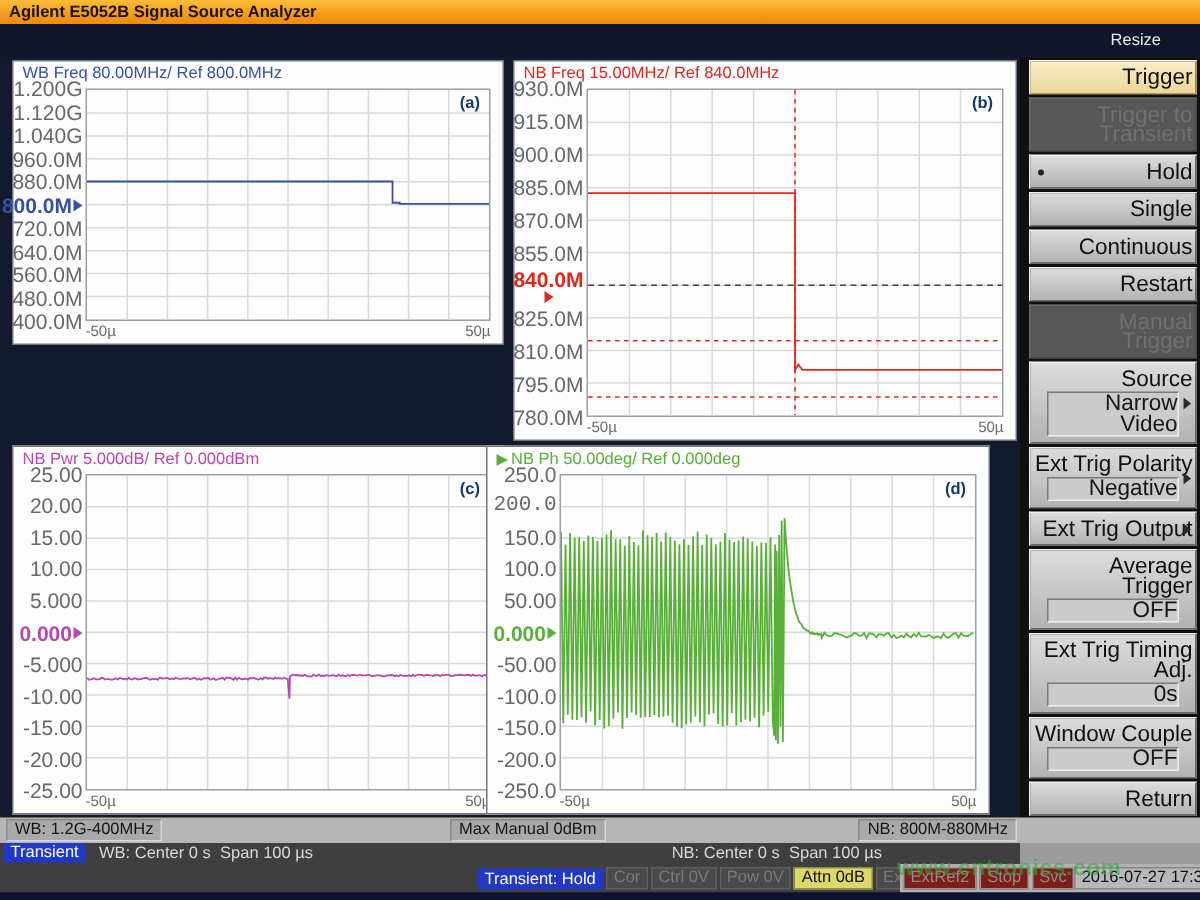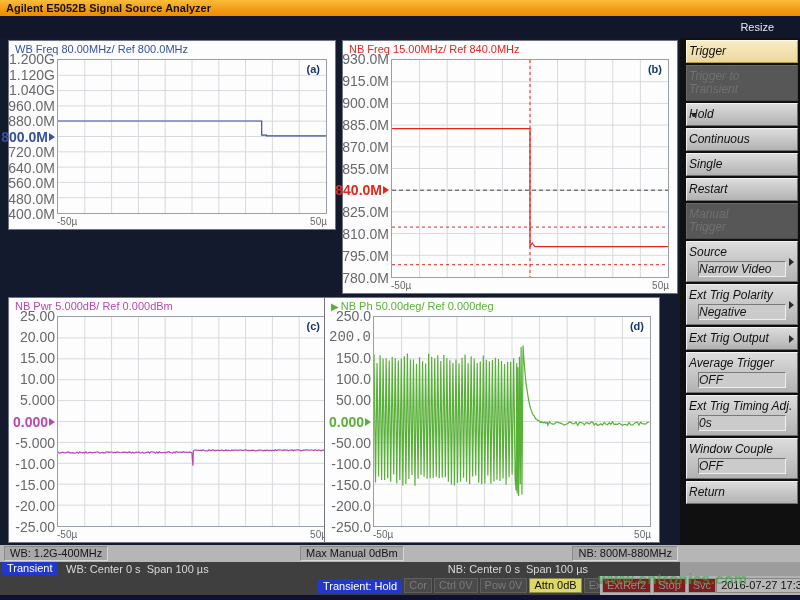--- a/index.html
+++ b/index.html
@@ -28,21 +28,21 @@
   .refmark{display:inline-block;width:0;height:0;border-top:4px solid transparent;
            border-bottom:4px solid transparent;border-left:6px solid #000;margin-left:1px;}
   .xlabels{position:absolute;left:48px;right:8px;bottom:1px;height:12px;font-size:10px;color:#66686c;
            display:flex;justify-content:space-between;line-height:12px;}
 
   
   .sidebar{position:absolute;left:680px;top:38px;width:120px;height:507px;background:#101010;padding-top:2px;box-sizing:border-box;}
   .btnrow{margin:0 2px 2px 6px;}
   .sbtn{position:relative;background:linear-gradient(180deg,#dcdcdc,#b2b2b2);
         border:1px solid #6e6e6e;border-top-color:#f2f2f2;border-left-color:#f2f2f2;
-        color:#101010;font-size:12px;text-align:left;padding:4px 2px;cursor:default;font-style:italic;}
+        color:#101010;font-size:15px;text-align:right;padding:4px 2px;cursor:default;}
   .sbtn.selected{background:linear-gradient(180deg,#f9edc6,#ecd79c);border-color:#b09a50;
         border-top-color:#fff8e0;border-left-color:#fff8e0;}
   .sbtn.disabled{background:#575757;color:#707070;border-color:#494949;
         border-top-color:#6a6a6a;border-left-color:#6a6a6a;}
   .blabel{white-space:pre-line;line-height:13px;}
   .bvalue{margin:2px 9px 0 9px;background:#cbcbcb;border:1px solid #7a7a7a;
         border-bottom-color:#eeeeee;border-right-color:#eeeeee;line-height:14px;color:#161616;}
   .arrow{position:absolute;right:3px;top:50%;transform:translateY(-50%);width:0;height:0;
         border-top:4px solid transparent;border-bottom:4px solid transparent;border-left:5px solid #2a2a2a;}
   .bullet{position:absolute;left:5px;top:50%;transform:translateY(-50%);width:4px;height:4px;border-radius:50%;background:#222;}
@@ -169,21 +169,21 @@
           </div>
           <div class="ytick" style="top: 30%;">
             <span>885.0M</span>
           </div>
           <div class="ytick" style="top: 40%;">
             <span>870.0M</span>
           </div>
           <div class="ytick" style="top: 50%;">
             <span>855.0M</span>
           </div>
-          <div class="ytick ref" style="top: 60%; color: rgb(224, 40, 30);">
+          <div class="ytick ref" style="top: 60%; color: rgb(224, 40, 30); flex-direction: column;">
             <span>840.0M</span>
             <span class="refmark" style="border-left-color: rgb(224, 40, 30);"></span>
           </div>
           <div class="ytick" style="top: 70%;">
             <span>825.0M</span>
           </div>
           <div class="ytick" style="top: 80%;">
             <span>810.0M</span>
           </div>
           <div class="ytick" style="top: 90%;">
@@ -375,26 +375,26 @@
         </div>
       </div>
       <div class="btnrow">
         <div class="sbtn">
           <div class="blabel">Hold</div>
           <span class="bullet"></span>
         </div>
       </div>
       <div class="btnrow">
         <div class="sbtn">
+          <div class="blabel">Single</div>
+        </div>
+      </div>
+      <div class="btnrow">
+        <div class="sbtn">
           <div class="blabel">Continuous</div>
-        </div>
-      </div>
-      <div class="btnrow">
-        <div class="sbtn">
-          <div class="blabel">Single</div>
         </div>
       </div>
       <div class="btnrow">
         <div class="sbtn">
           <div class="blabel">Restart</div>
         </div>
       </div>
       <div class="btnrow">
         <div class="sbtn disabled">
           <div class="blabel">Manual

